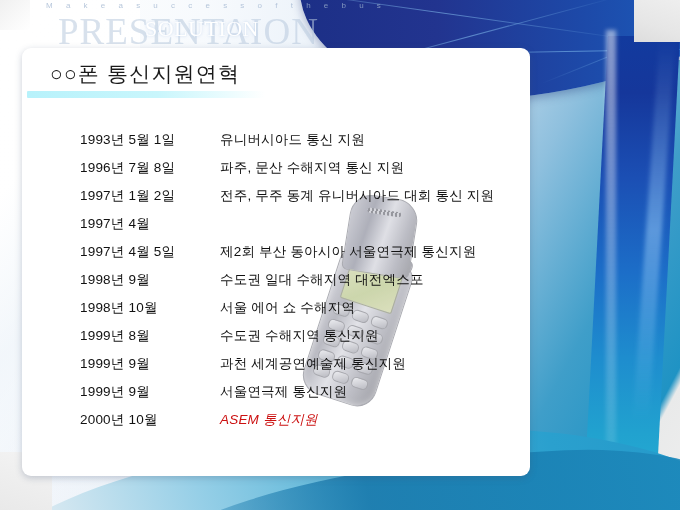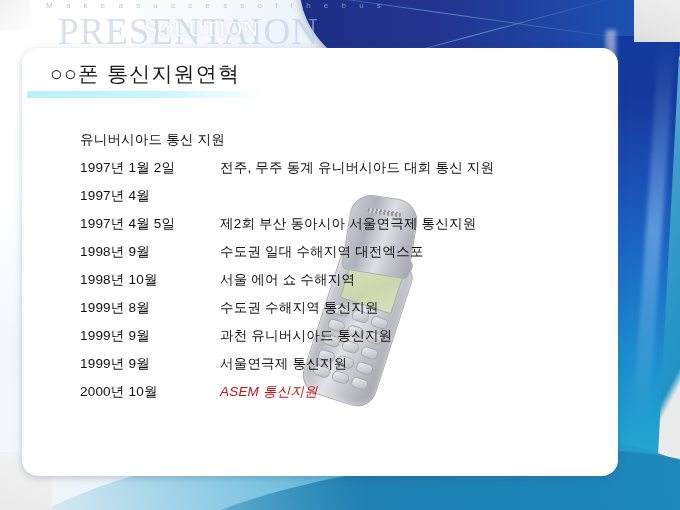--- a/index.html
+++ b/index.html
@@ -183,23 +183,23 @@
     color: #ffffff;
     text-shadow: 0 0 3px rgba(190,210,235,.9);
     white-space: nowrap;
     text-align: right;
   }
 
   
   .card {
     position: absolute;
     left: 22px; top: 48px;
-    width: 596px; height: 428px;
+    width: 508px; height: 428px;
     background: #ffffff;
-    border-radius: 16px;
+    border-radius: 9px;
     box-shadow: 0 2px 7px rgba(60,80,110,.28);
   }
 
   .slide-title {
     position: absolute;
     left: 28px; top: 12px;
     font-family: "Liberation Sans", "DejaVu Sans", sans-serif;
     font-size: 21px;
     font-weight: normal;
     color: #1a1a1a;
@@ -379,21 +379,26 @@
         </div>
         <div class="phone-hinge"></div>
         <div class="phone-flip">
           <div class="phone-speaker"></div>
         </div>
       </div>
     </div>
 
     <div class="timeline">
         <div class="row">
+          <div class="date">1993년 5월 1일</div>
           <div class="desc">유니버시아드 통신 지원</div>
+        </div>
+        <div class="row">
+          <div class="date">1996년 7월 8일</div>
+          <div class="desc">파주, 문산 수해지역 통신 지원</div>
         </div>
         <div class="row">
           <div class="date">1997년 1월 2일</div>
           <div class="desc">전주, 무주 동계 유니버시아드 대회 통신 지원</div>
         </div>
         <div class="row">
           <div class="date">1997년 4월</div>
         </div>
         <div class="row">
           <div class="date">1997년 4월 5일</div>
@@ -406,21 +411,21 @@
         <div class="row">
           <div class="date">1998년 10월</div>
           <div class="desc">서울 에어 쇼 수해지역</div>
         </div>
         <div class="row">
           <div class="date">1999년 8월</div>
           <div class="desc">수도권 수해지역 통신지원</div>
         </div>
         <div class="row">
           <div class="date">1999년 9월</div>
-          <div class="desc">과천 유니버시아드 통신지원</div>
+          <div class="desc">과천 세계공연예술제 통신지원</div>
         </div>
         <div class="row">
           <div class="date">1999년 9월</div>
           <div class="desc">서울연극제 통신지원</div>
         </div>
         <div class="row highlight">
           <div class="date">2000년 10월</div>
           <div class="desc">ASEM 통신지원</div>
         </div>
       </div>

